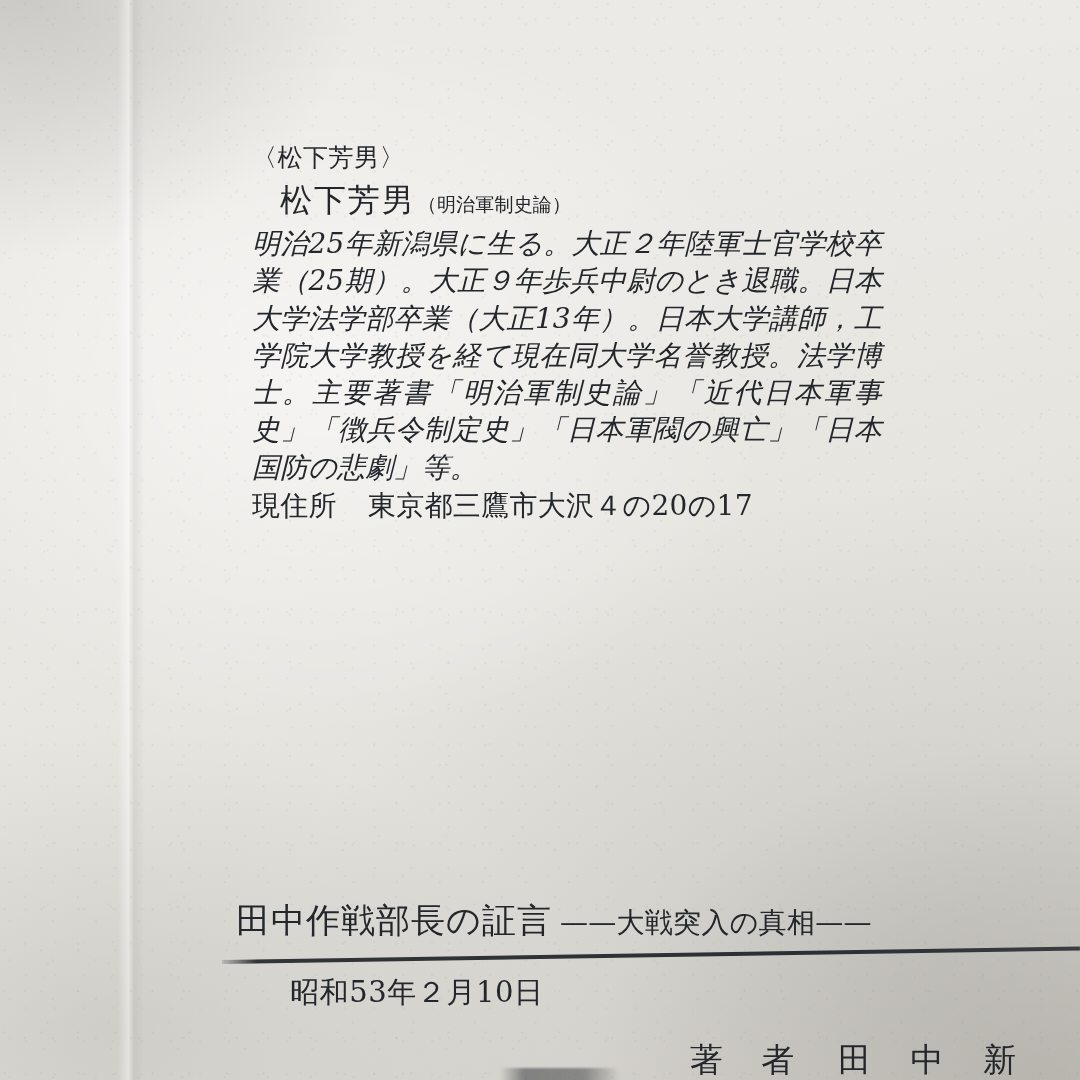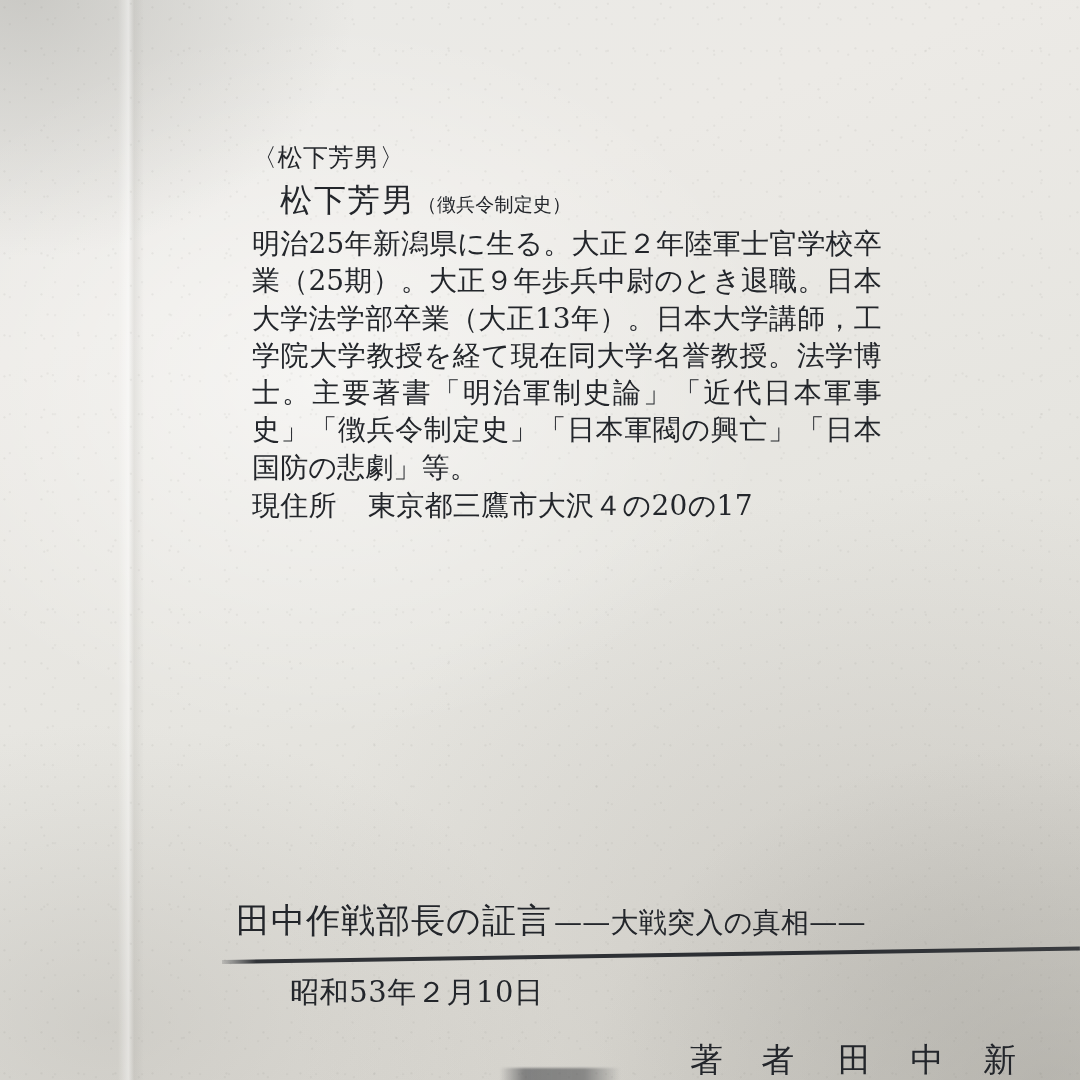--- a/index.html
+++ b/index.html
@@ -111,20 +111,21 @@
   }
   #profile-body {
     font-size: 28px;
     line-height: 1.33;
     letter-spacing: 0.005em;
     text-align: justify;
     filter: blur(0.3px);
   }
   #profile-body p {
     margin: 0;
+    font-style: italic;
   }
   #profile-address {
     font-size: 28px;
     line-height: 1.33;
     letter-spacing: 0.01em;
     margin-top: 1px;
     filter: blur(0.3px);
   }
   #profile-address .label {
     margin-right: 22px;
@@ -137,20 +138,21 @@
     top: 880px;
     width: 1080px;
   }
   #book-title-line {
     position: absolute;
     left: 236px;
     top: 18px;
     display: flex;
     align-items: baseline;
     filter: blur(0.3px);
+    gap: 6px;
   }
   #book-title {
     font-size: 34px;
     letter-spacing: 0.03em;
   }
   #book-subtitle {
     font-size: 28px;
     letter-spacing: 0.01em;
     margin-left: 2px;
   }
@@ -220,21 +222,21 @@
   <div id="shade-tl"></div>
   <div id="shade-br"></div>
   <div id="crease"></div>
   <div id="grain"></div>
 
   <div id="profile" class="ink">
     <div id="profile-heading">〈松下芳男〉</div>
 
     <div id="profile-name-line">
       <span id="profile-name">松下芳男</span>
-      <span id="profile-name-reading">（徴兵令制定史）</span>
+      <span id="profile-name-reading">（明治軍制史論）</span>
     </div>
 
     <div id="profile-body">
       <p>明治25年新潟県に生る。大正２年陸軍士官学校卒業（25期）。大正９年歩兵中尉のとき退職。日本大学法学部卒業（大正13年）。日本大学講師，工学院大学教授を経て現在同大学名誉教授。法学博士。主要著書「明治軍制史論」「近代日本軍事史」「徴兵令制定史」「日本軍閥の興亡」「日本国防の悲劇」等。</p>
     </div>
 
     <div id="profile-address">
       <span class="label">現住所</span>
       <span>東京都三鷹市大沢４の20の17</span>
     </div>

